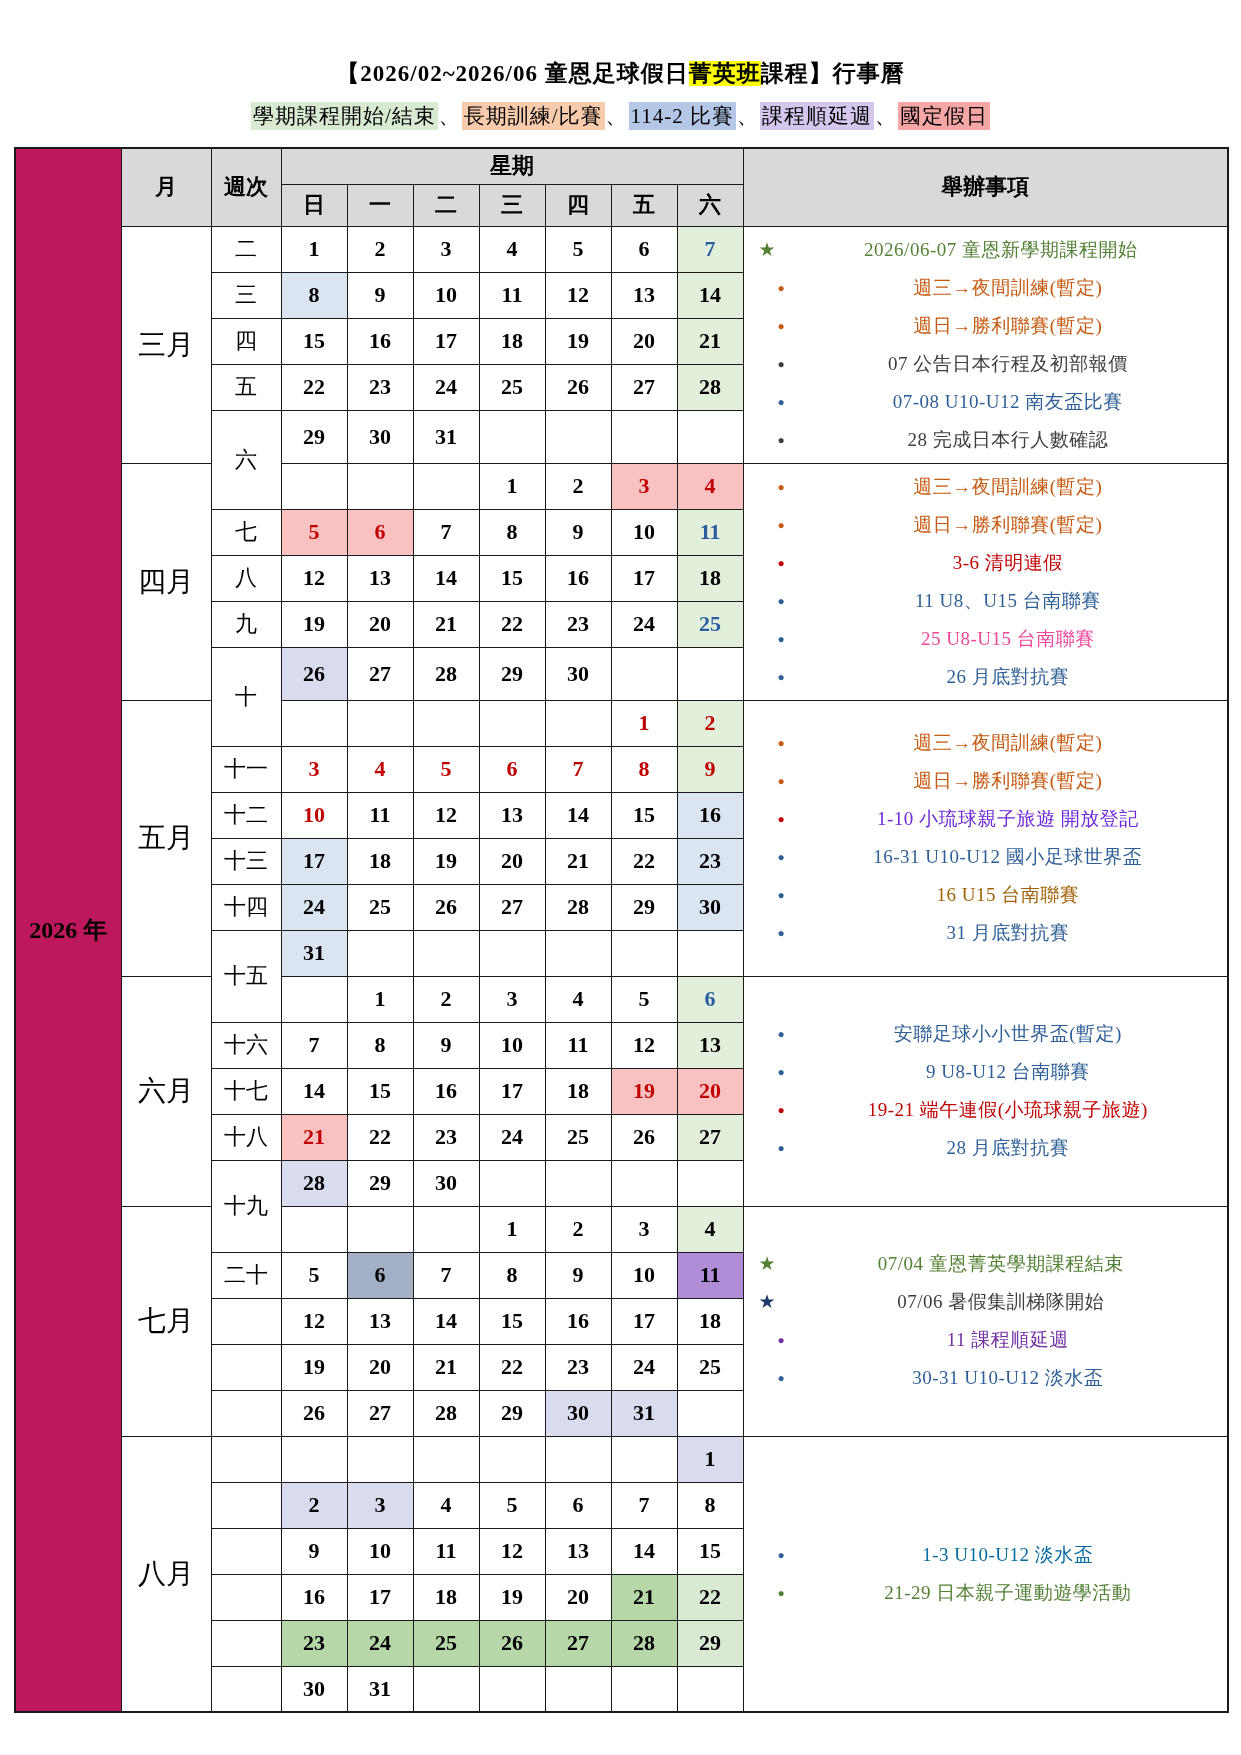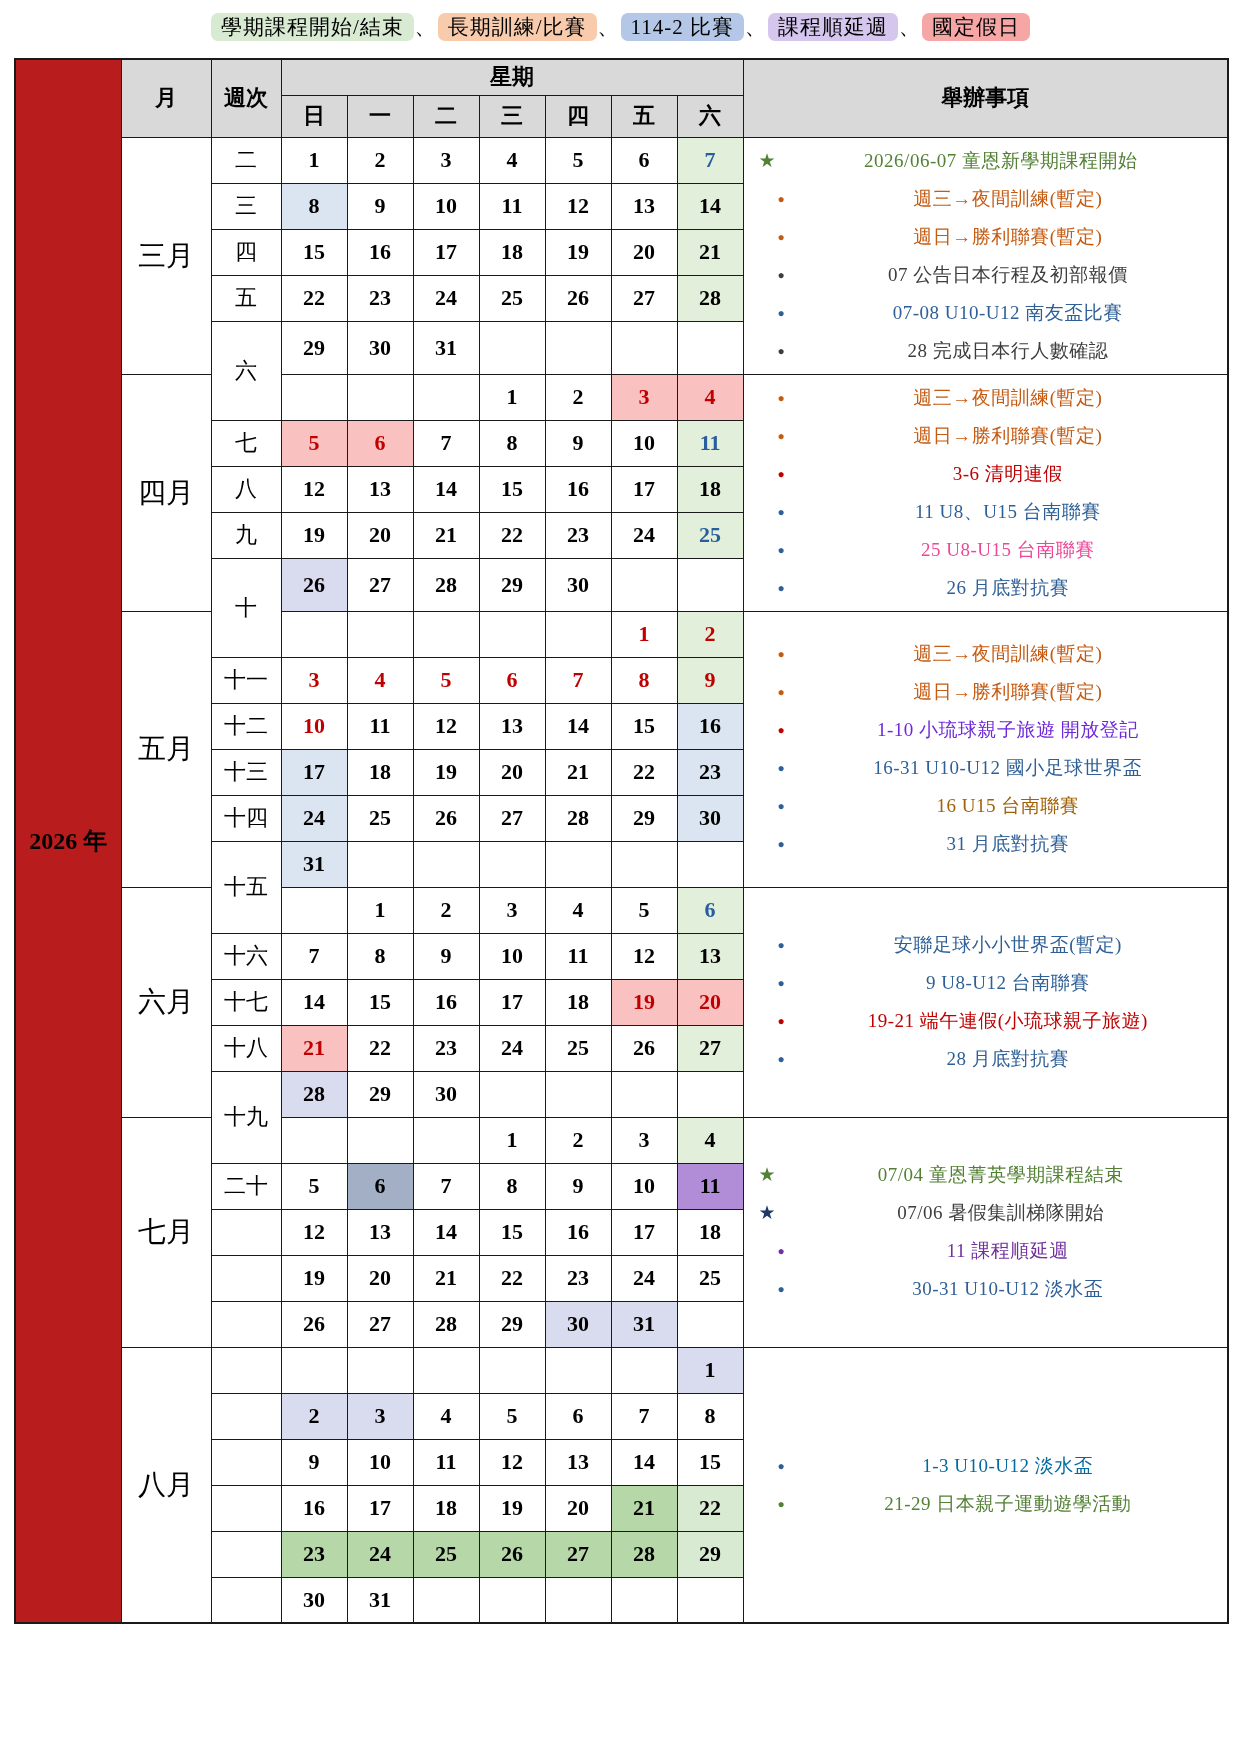--- a/index.html
+++ b/index.html
@@ -3,49 +3,52 @@
 <meta charset="utf-8">
 <style>
   * { margin:0; padding:0; box-sizing:border-box; }
   body { background:#fff; font-family:"Liberation Serif","DejaVu Serif",serif; }
   .page { position:relative; width:1241px; height:1755px; background:#fff; overflow:hidden; }
 
   .title { text-align:center; padding-top:58px; font-size:23px; font-weight:bold; color:#000; letter-spacing:1px; }
   .title .hl { background:#ffff00; }
 
   .legend { text-align:center; margin-top:13px; font-size:21px; color:#000; letter-spacing:1px; }
-  .legend .badge { padding:2px 10px;border-radius:7px; }
+  .legend .badge { padding:2px 2px; }
   .legend .sep { padding:0 1px; }
 
   table.cal { border-collapse:collapse; table-layout:fixed; width:1213px; margin:17px 14px 0 14px; border:2px solid #1a1a1a; }
   table.cal td, table.cal th { border:1px solid #1a1a1a; text-align:center; vertical-align:middle; overflow:hidden; }
 
   .hdr { background:#d9d9d9; font-weight:bold; font-size:22px; color:#000; }
   tr.h1 { height:36px; }
   tr.h2 { height:42px; }
-  .year-cell { background:#b91c1c; font-weight:bold; font-size:24px; color:#000; }
+  .year-cell { background:#be185d; font-weight:bold; font-size:24px; color:#000; }
 
   tbody td { height:46px; }
   .month-cell { font-size:28px; background:#fff; }
   .week-cell  { font-size:22px; background:#fff; }
   .day-cell   { font-size:22px; font-weight:bold; background:#fff; color:#000; }
 
   .events-cell { text-align:left; vertical-align:middle; background:#fff; padding:4px 6px 4px 10px; }
   .ev { display:flex; align-items:flex-start; line-height:38px; font-size:19px; }
   .ev.ind { margin-left:14px; }
   .ev .ico { flex:0 0 27px; text-align:center; }
   .ev .ico.star-icon { font-size:19px; }
   .ev .ico.dot-icon  { font-size:12px; }
   .ev .txt { flex:1; letter-spacing:0.5px; }
 </style>
 </head>
 <body>
 
 <div class="page">
 
+  <div class="title">
+    <span>【2026/02~2026/06 童恩足球假日</span><span class="hl">菁英班</span><span>課程】行事曆</span>
+  </div>
 
   <div class="legend" id="legend"><span class="badge" style="background: rgb(217, 234, 211);">學期課程開始/結束</span><span class="sep">、</span><span class="badge" style="background: rgb(248, 203, 173);">長期訓練/比賽</span><span class="sep">、</span><span class="badge" style="background: rgb(180, 199, 231);">114-2 比賽</span><span class="sep">、</span><span class="badge" style="background: rgb(213, 198, 238);">課程順延週</span><span class="sep">、</span><span class="badge" style="background: rgb(247, 166, 166);">國定假日</span></div>
 
   <table class="cal">
     <colgroup>
       <col style="width:106px">
         <col style="width:90px">
         <col style="width:70px">
       <col style="width:66px">
         <col style="width:66px">

